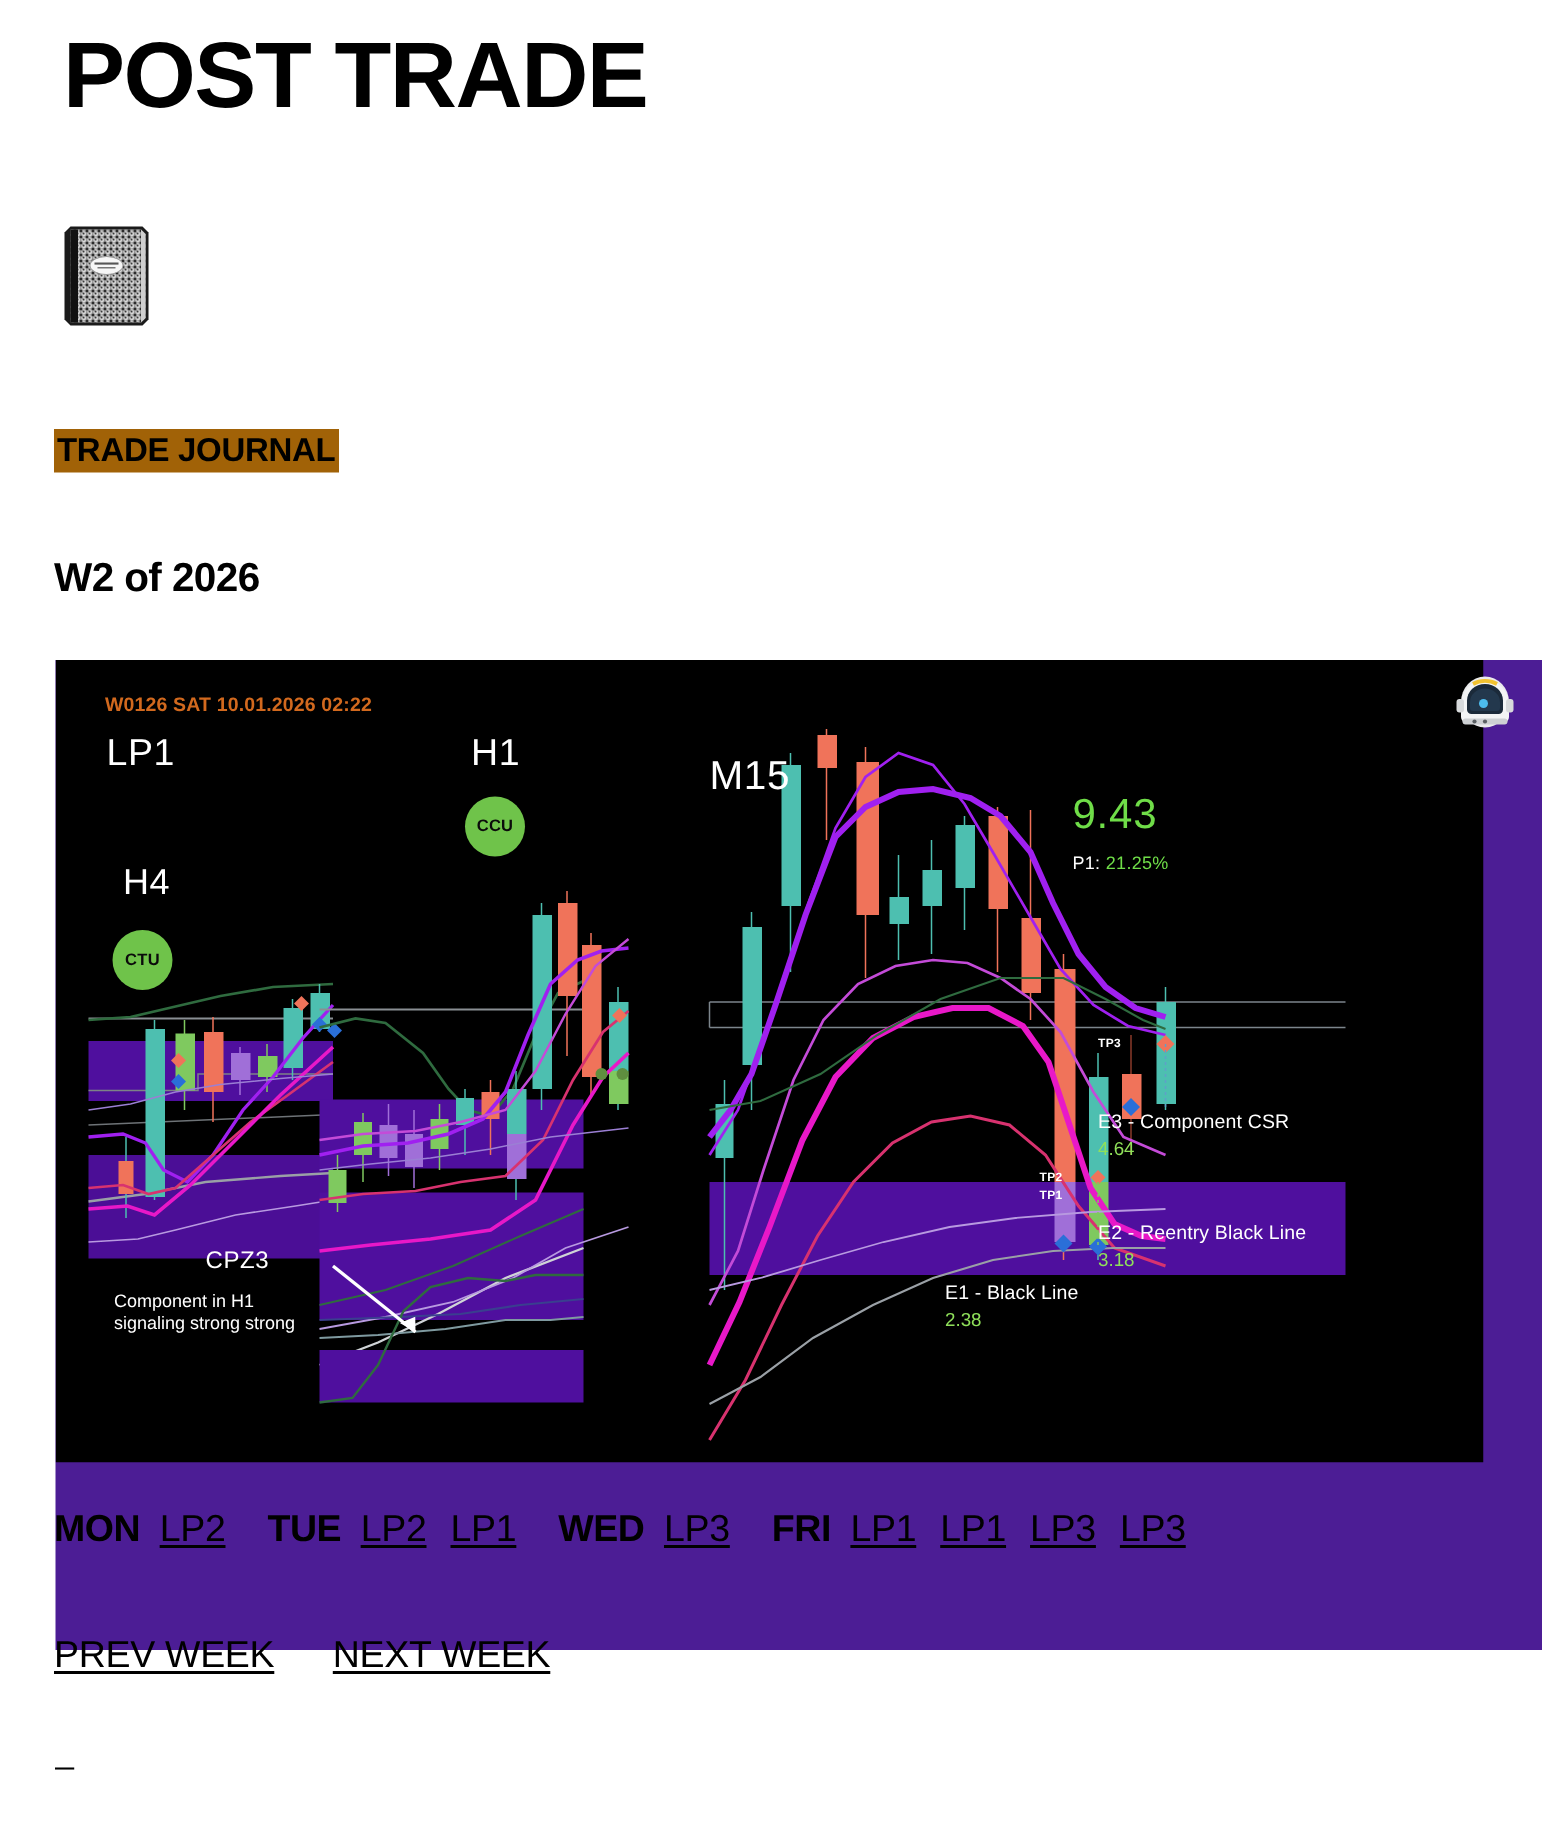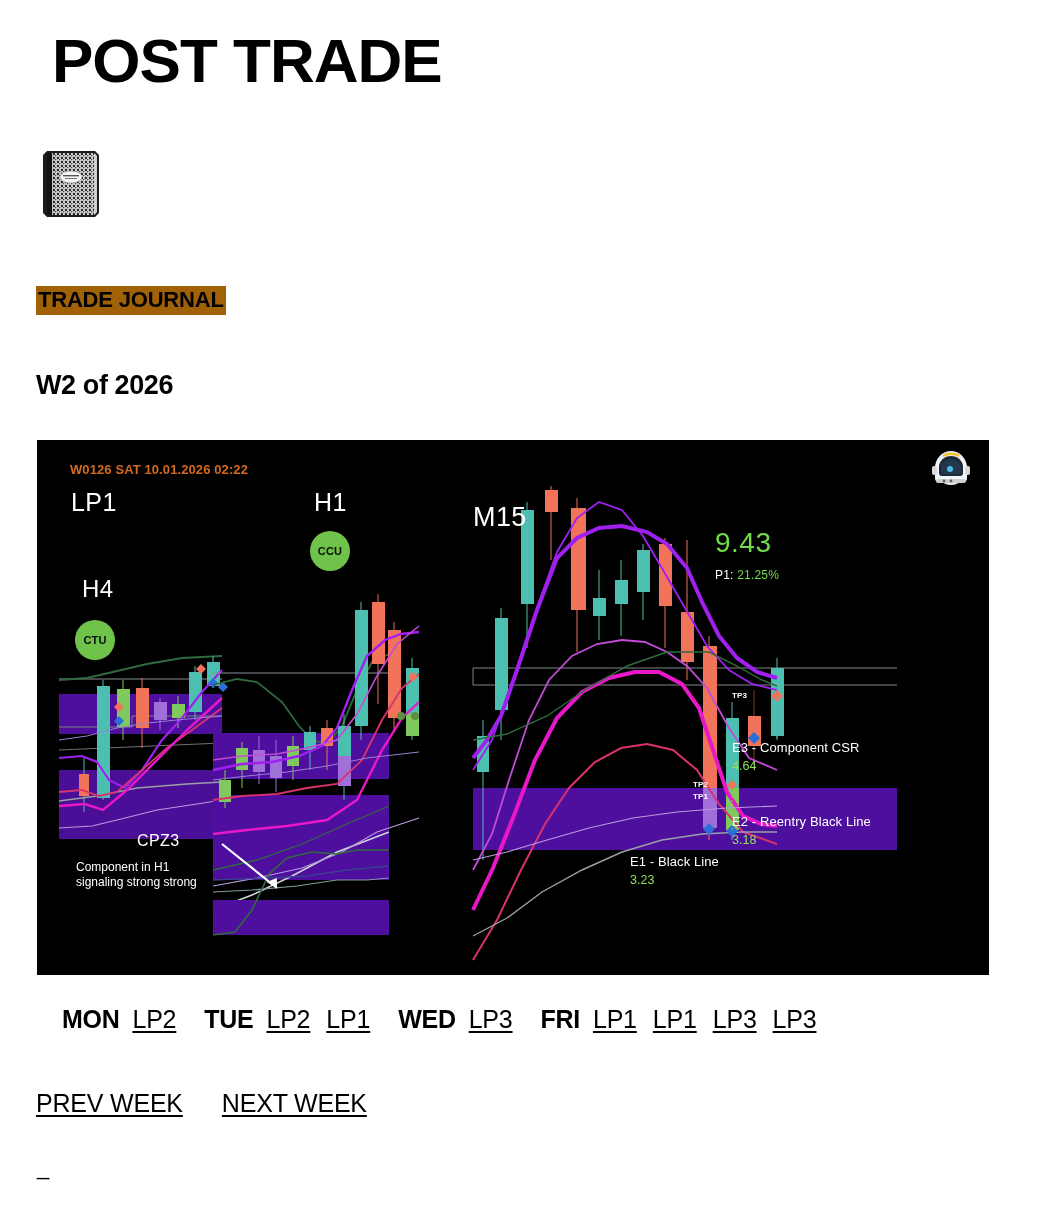--- a/index.html
+++ b/index.html
@@ -10,21 +10,21 @@
     color:#000000;
     overflow:hidden;
     position:relative;
   }
   .page{position:relative;width:1042px;height:1214px;}
 
   
   .main-title{
     position:absolute; left:36px; top:14px;
     font-size:62px; font-weight:bold; letter-spacing:-1px;
-    line-height:1.0; margin:16px;
+    line-height:1.0; margin:6px;
   }
   .notebook-emoji{
     position:absolute; left:37px; top:141px;
     width:68px; height:82px;
     font-size:0; line-height:0;
   }
   .nb-svg{display:block;}
 
   .journal-label{
     position:absolute; left:36px; top:286px;
@@ -32,22 +32,22 @@
     background:#a16207; padding:1px 2px 2px 2px; line-height:1.18;
   }
   .week-label{
     position:absolute; left:36px; top:370px;
     font-size:27px; font-weight:bold; letter-spacing:-0.4px;
   }
 
   
   .board{
     position:absolute; left:37px; top:440px;
-    width:952px; height:535px;
-    background:#000000; overflow:hidden;
+    width:952px; height:660px;
+    background:#4c1d95; overflow:hidden;padding-left:39px;
   }
   .ts{
     position:absolute; left:33px; top:22px;
     color:#d2691e; font-size:13px; font-weight:bold; letter-spacing:0.1px;
     white-space:nowrap;
   }
   .helmet{position:absolute; right:17px; top:8px; width:42px; height:44px;}
   .panel-tag{
     position:absolute; color:#ffffff; font-weight:400;
     font-size:25px; letter-spacing:0.4px;
@@ -90,21 +90,21 @@
   .tp{position:absolute; color:#ffffff; font-size:8px; font-weight:bold; letter-spacing:0.2px;}
   .tp-tp3{left:695px; top:251px;}
   .tp-tp2{left:656px; top:340px;}
   .tp-tp1{left:656px; top:352px;}
 
   
   .days{
     position:absolute; left:36px; top:1005px;
     display:flex; align-items:baseline; white-space:nowrap;
   }
-  .day-group{display:flex; align-items:baseline;margin-left:26px;}
+  .day-group{display:flex; align-items:baseline;}
   .day-name{
     font-size:25px; font-weight:bold; letter-spacing:-0.3px;
     margin-right:13px;
   }
   .day-link{
     font-size:25px; font-weight:400; letter-spacing:-0.2px;
     text-decoration:underline; text-underline-offset:3px;
     text-decoration-thickness:2px; color:#000; cursor:pointer;
     margin-right:16px;
   }
@@ -371,21 +371,21 @@
     <div class="lvl lvl-e3">
       <span class="lvl-t">E3 - Component CSR</span>
       <span class="lvl-v">4.64</span>
     </div>
     <div class="lvl lvl-e2">
       <span class="lvl-t">E2 - Reentry Black Line</span>
       <span class="lvl-v">3.18</span>
     </div>
     <div class="lvl lvl-e1">
       <span class="lvl-t">E1 - Black Line</span>
-      <span class="lvl-v">3.23</span>
+      <span class="lvl-v">2.38</span>
     </div>
 
     <div class="tp tp-tp3">TP3</div>
     <div class="tp tp-tp2">TP2</div>
     <div class="tp tp-tp1">TP1</div>
   </div>
 
   <div class="days">
     <div class="day-group">
       <span class="day-name">MON</span>

